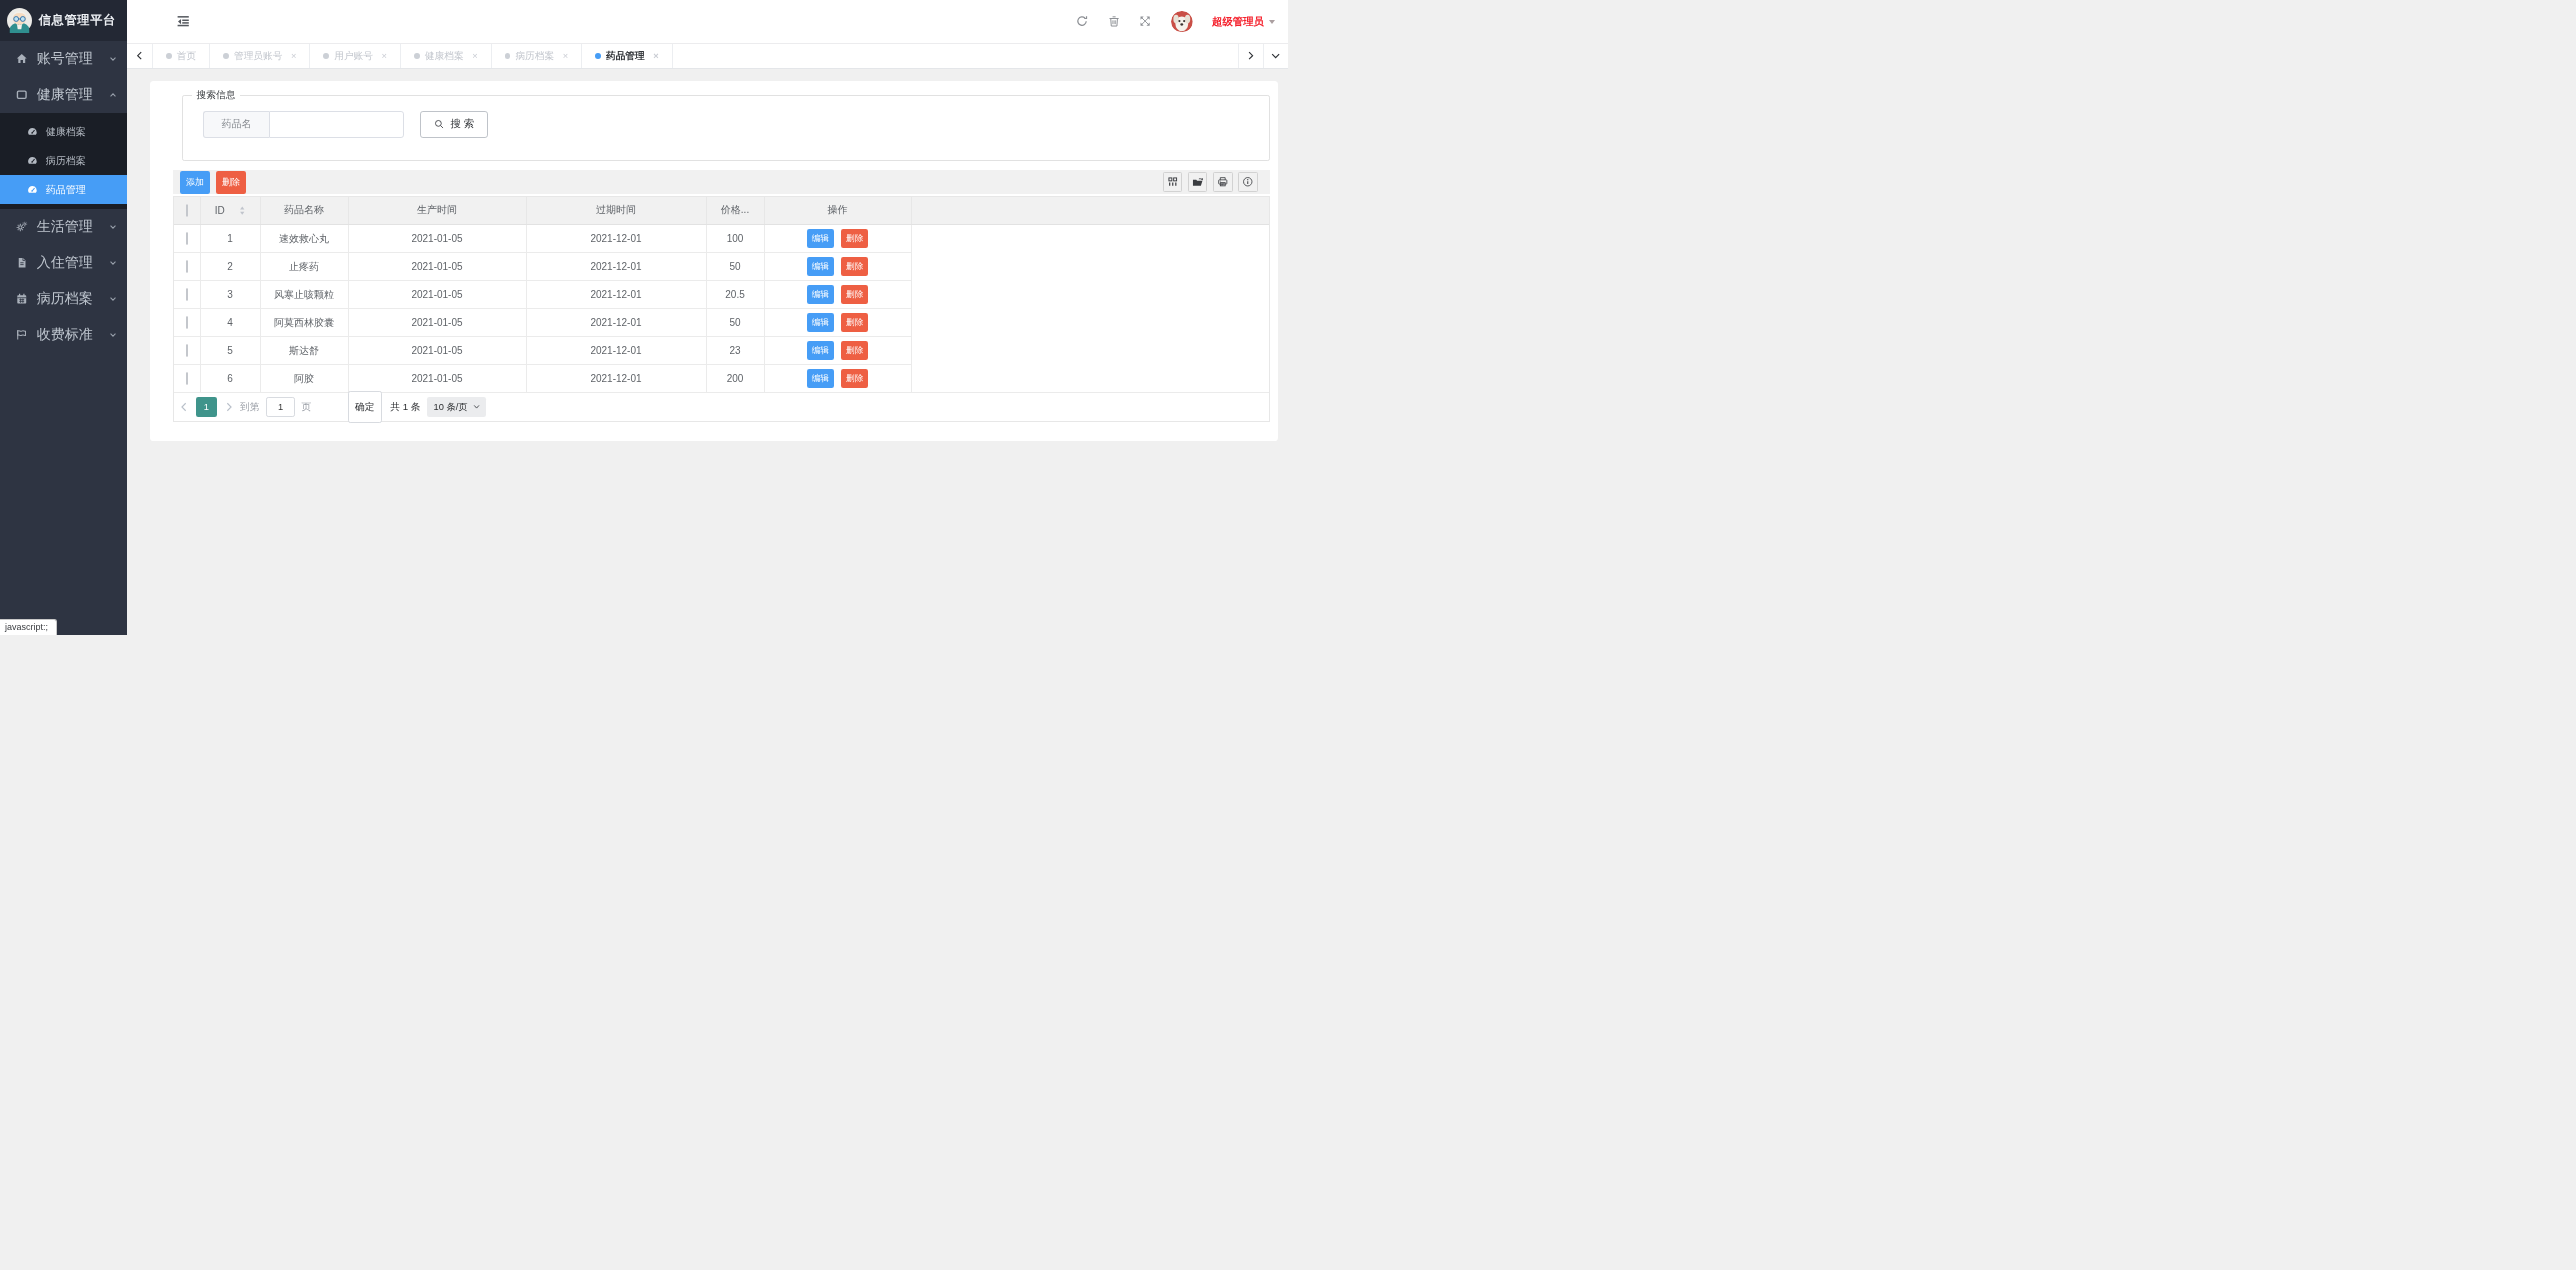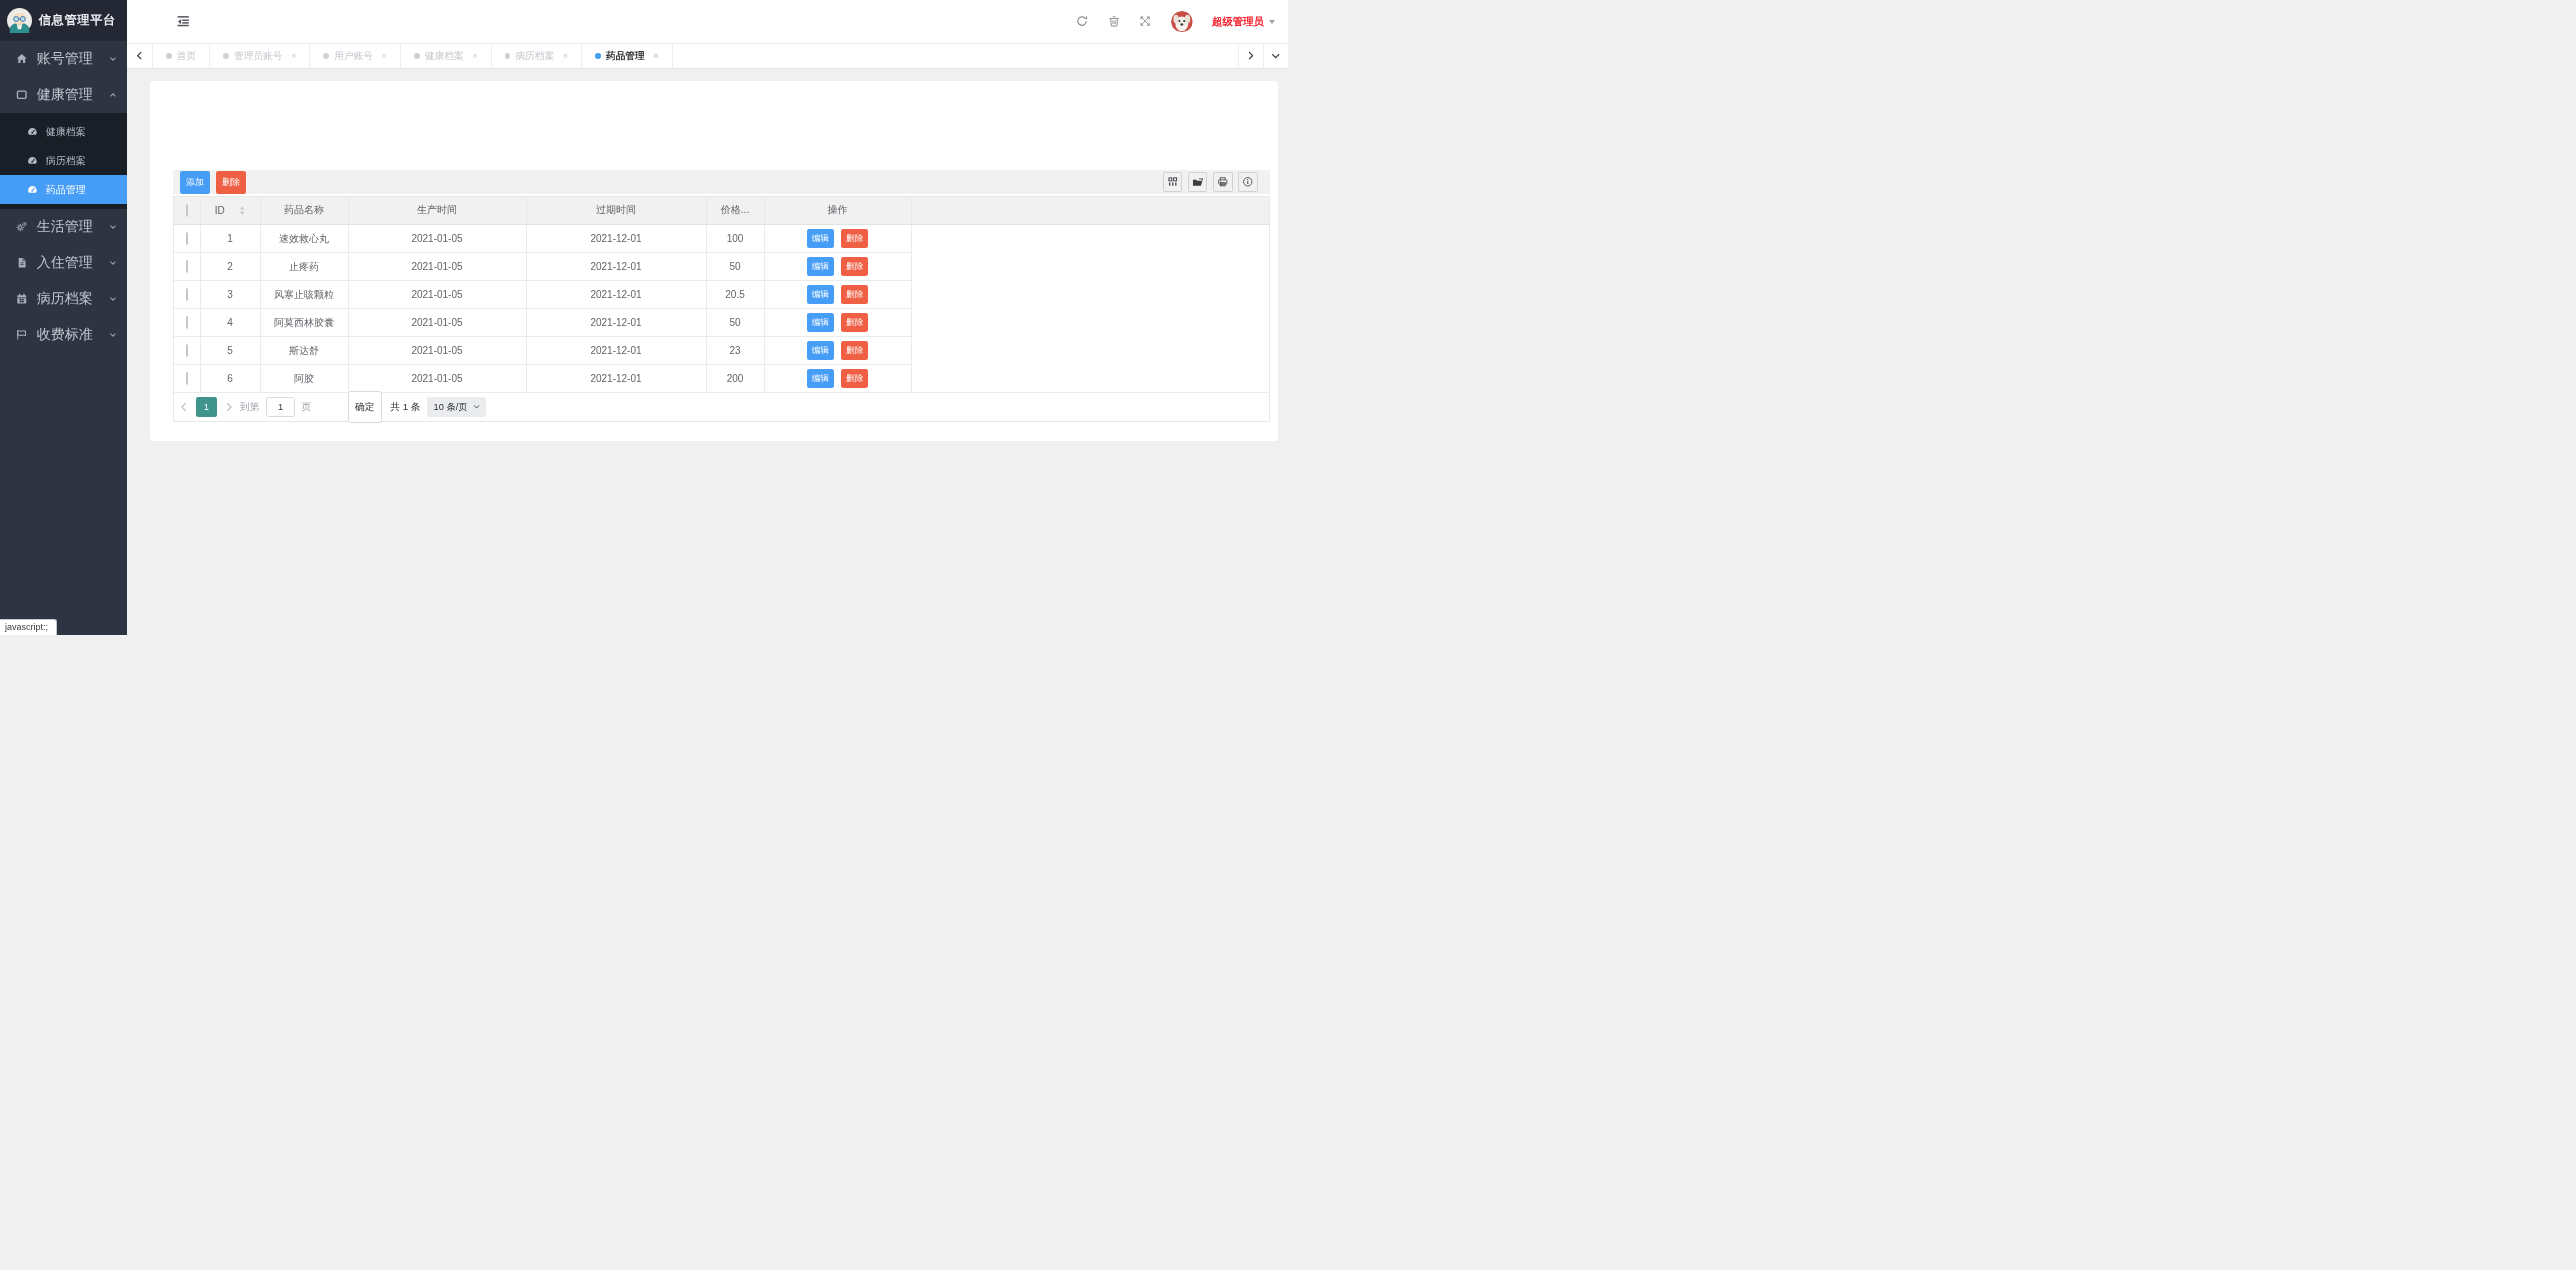--- a/index.html
+++ b/index.html
@@ -346,20 +346,36 @@
       <span class="tab-nav-btn right">
         <svg viewBox="0 0 12 12" fill="none" stroke="currentColor" stroke-width="1.5">
             <path d="M1.5 4 6 8.5 10.5 4"></path>
           </svg>
       </span>
     </div>
 
     <div class="content">
       <div class="panel">
 
+        <fieldset class="search-fieldset">
+          <legend>搜索信息</legend>
+          <div class="search-row">
+            <div class="input-group">
+              <span class="ig-label">药品名</span>
+              <input class="ig-input" value="" style="">
+            </div>
+            <button class="search-btn">
+              <svg viewBox="0 0 16 16" fill="none" stroke="currentColor" stroke-width="1.2">
+                  <circle cx="6.5" cy="6.5" r="4.3"></circle>
+                  <path d="M9.9 9.9l3.5 3.5"></path>
+                </svg>
+              <span>搜 索</span>
+            </button>
+          </div>
+        </fieldset>
 
         <div class="table-wrap">
           <div class="tbl-toolbar">
             <button class="btn btn-add">添加</button>
             <button class="btn btn-del">删除</button>
             <div class="tool-icons">
               <span class="tool-btn">
                 <svg viewBox="0 0 18 18" fill="none" stroke="currentColor" stroke-width="1.5">
                     <rect x="3" y="3" width="4.6" height="4.6"></rect>
                     <rect x="10.4" y="3" width="4.6" height="4.6"></rect>

